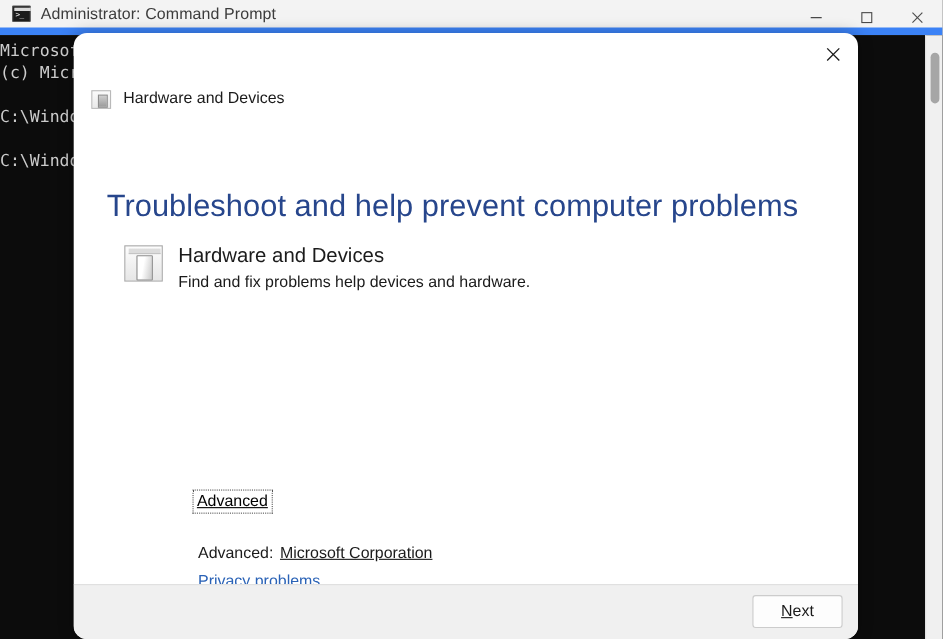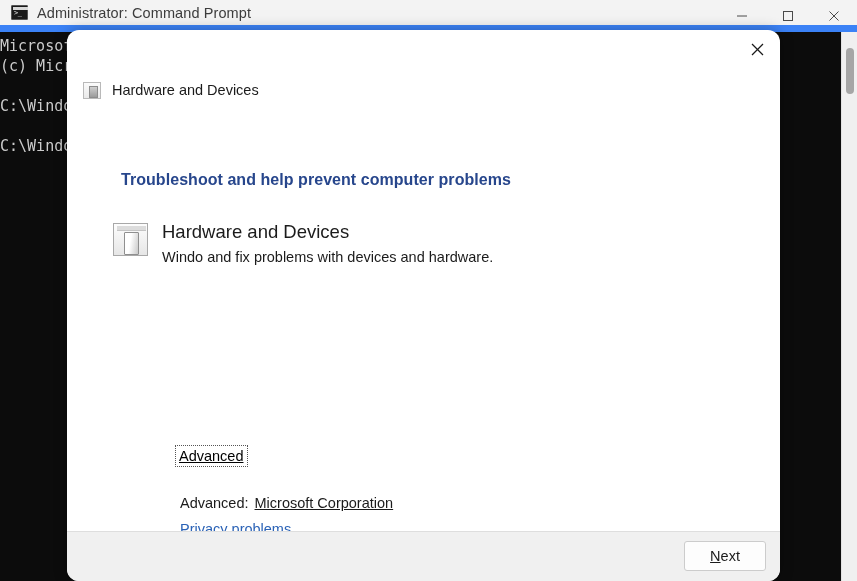--- a/index.html
+++ b/index.html
@@ -150,26 +150,25 @@
   }
   #dialog-header-label {
     margin-left: 11px;
     font-size: 14.5px;
     color: #1b1b1b;
     white-space: nowrap;
   }
 
   #dialog-heading {
     position: absolute;
-    left: 54px; top: 141px;
-    font-size: 16px;
+    left: 30px; top: 141px;
+    font-size: 28px;
     color: #27468c;
     white-space: nowrap;
     letter-spacing: 0.05px;
-    font-weight: bold;
   }
 
   #item-row {
     position: absolute;
     left: 46px; top: 190px;
     display: flex;
     align-items: flex-start;
   }
   .big-hw-icon {
     width: 35px; height: 33px;
@@ -324,21 +323,21 @@
       <div class="small-hw-icon"></div>
       <div id="dialog-header-label">Hardware and Devices</div>
     </div>
 
     <div id="dialog-heading">Troubleshoot and help prevent computer problems</div>
 
     <div id="item-row">
       <div class="big-hw-icon"></div>
       <div id="item-texts">
         <div id="item-title">Hardware and Devices</div>
-        <div id="item-desc">Windo and fix problems with devices and hardware.</div>
+        <div id="item-desc">Find and fix problems help devices and hardware.</div>
       </div>
     </div>
 
     <div id="advanced-link">Advanced</div>
 
     <div id="publisher-line">
       <span>Advanced:</span><span class="pub-value">Microsoft Corporation</span>
     </div>
 
     <div id="privacy-link">Privacy problems</div>

